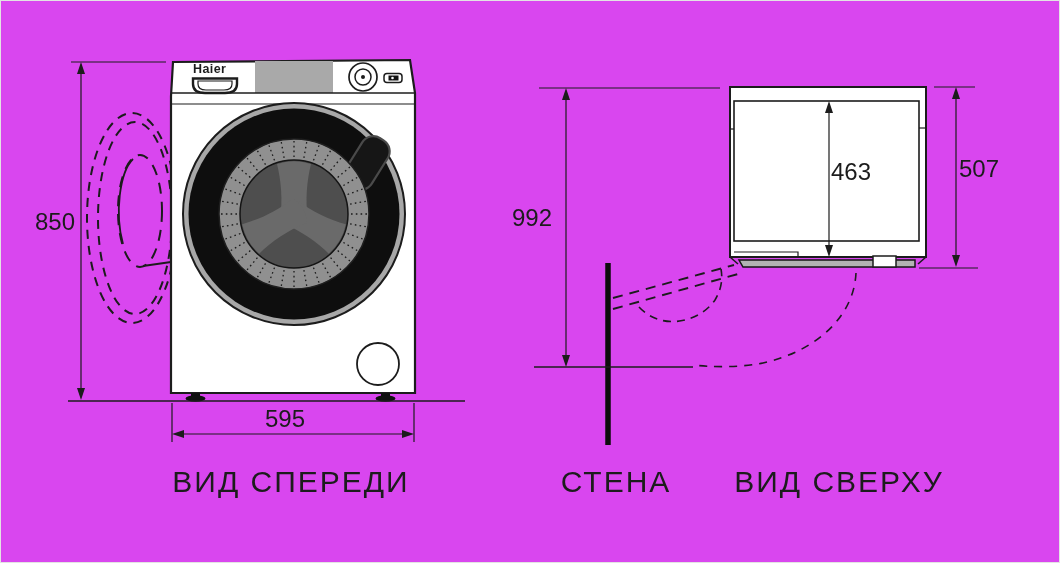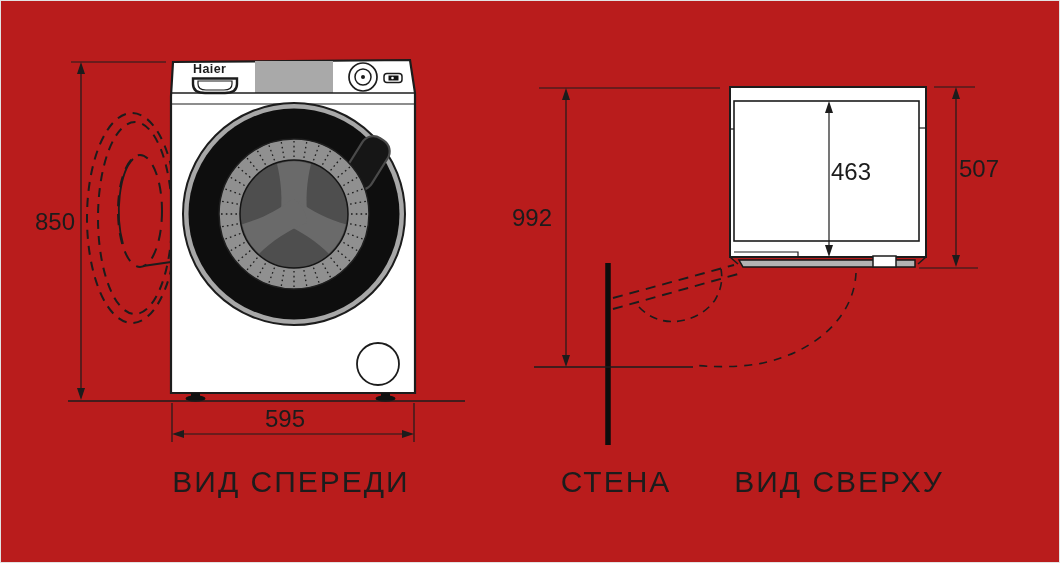--- a/index.html
+++ b/index.html
@@ -1,17 +1,17 @@
 <!DOCTYPE html>
 <html><head>
 <meta charset="utf-8">
 <style>
   html,body { margin:0; padding:0; background:#ffffff; }
   .stage {
-    position:relative; width:1060px; height:563px; background:#b91c1c;
+    position:relative; width:1060px; height:563px; background:#d946ef;
     border:1px solid #e3e3e3; box-sizing:border-box; overflow:hidden;
     font-family:"Liberation Sans","DejaVu Sans",sans-serif;
   }
   svg { display:block; }
   text { fill:#1c1c1c; font-family:"Liberation Sans","DejaVu Sans",sans-serif; }
   .dim-num   { font-size:24px; }
   .view-label{ font-size:30px; letter-spacing:2px; }
   .brand     { font-size:12.5px; font-weight:bold; letter-spacing:0.4px; }
   .thin  { stroke:#1c1c1c; stroke-width:1.2; }
   .mid   { stroke:#1c1c1c; stroke-width:1.6; }

